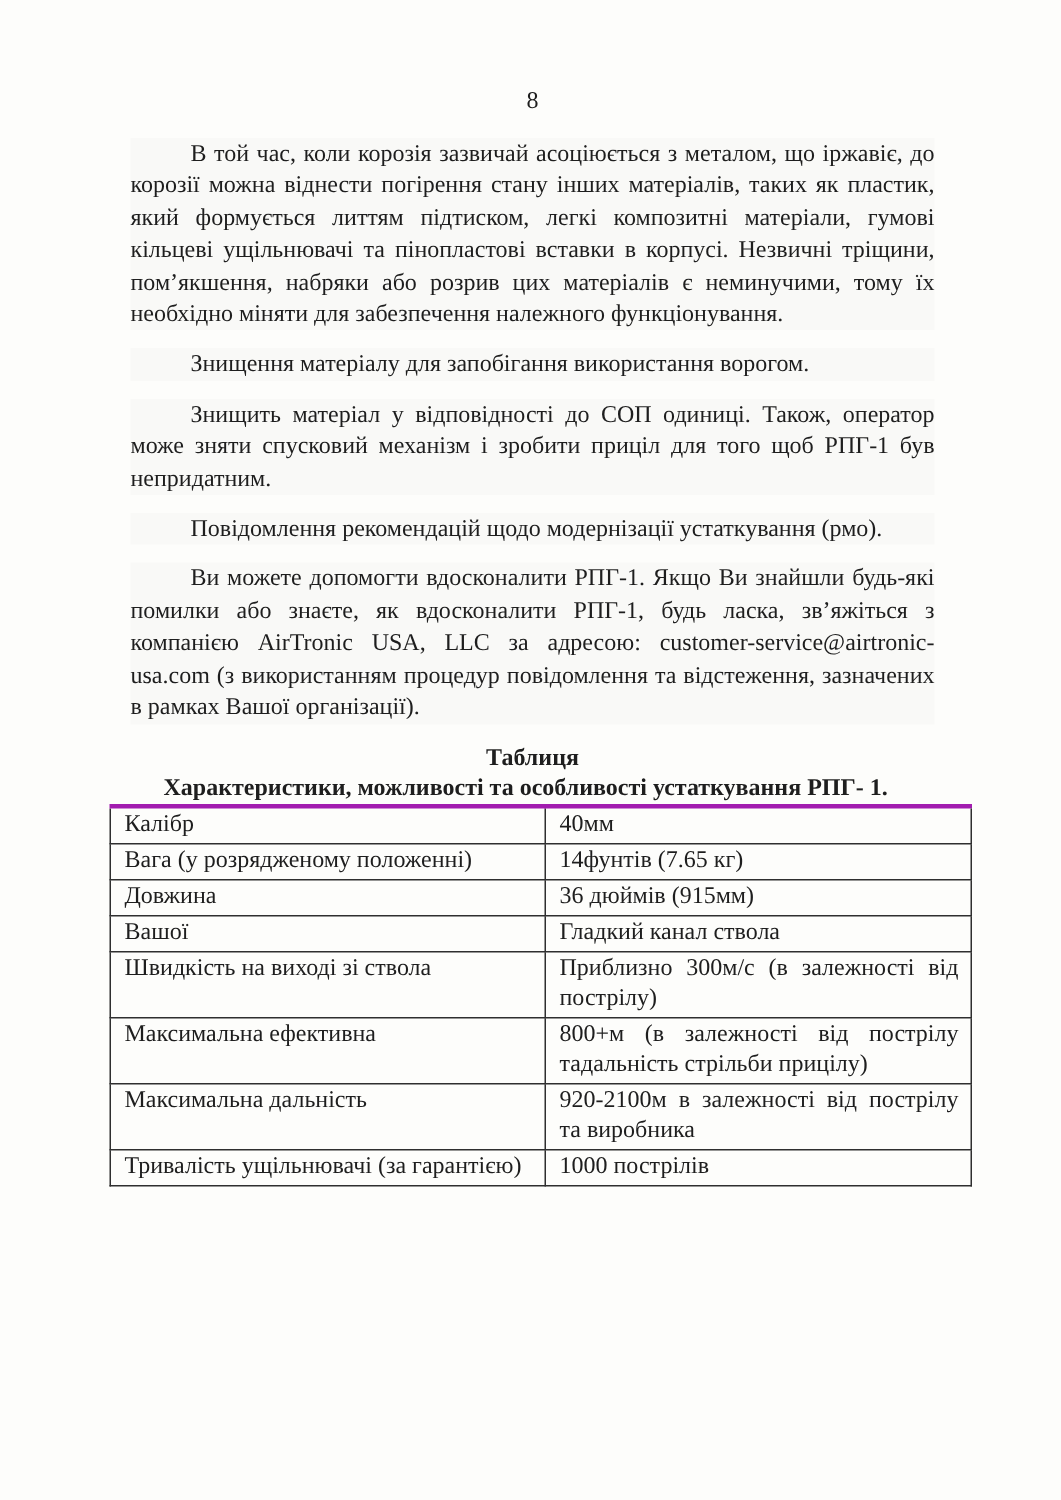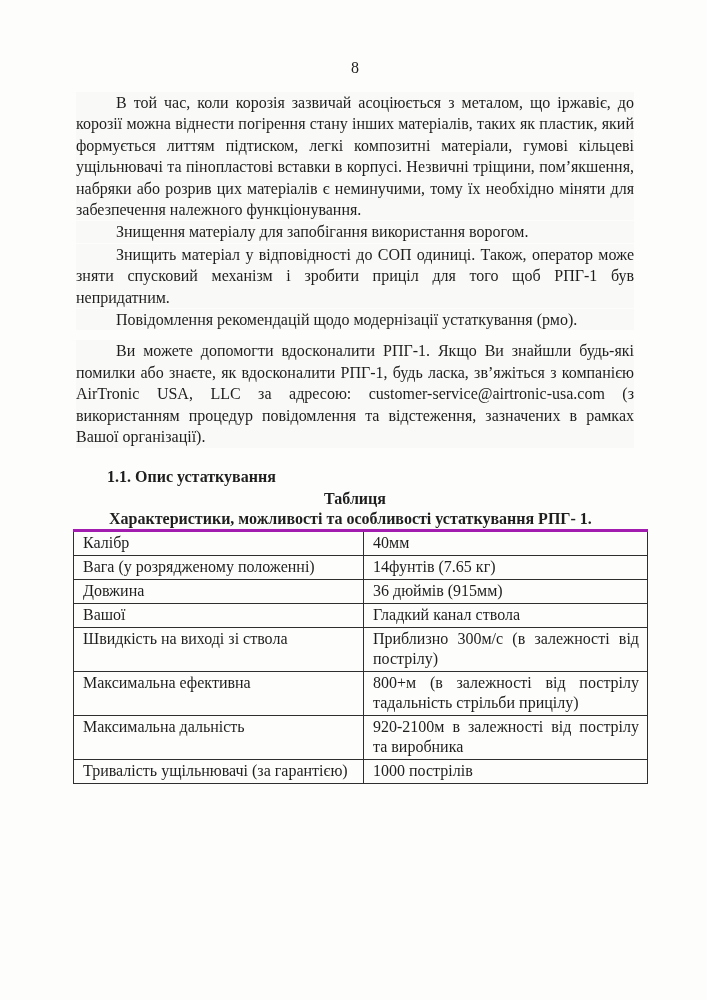--- a/index.html
+++ b/index.html
@@ -18,21 +18,21 @@
     font-size: 16px;
     line-height: 21.4px;
     overflow: hidden;
   }
   .page-number {
     text-align: center;
     margin-bottom: 14px;
     line-height: 20px;
   }
   p.body {
-    margin: 1px;
+    margin: 12px;
     text-align: justify;
     text-indent: 40px;
     background: rgba(70, 70, 60, 0.02);
   }
   p.gap-before { margin-top: 10px; }
   .section-heading {
     font-size: 16px;
     font-weight: bold;
     margin: 18px 0 0 0;
     text-indent: 32px;
@@ -79,21 +79,20 @@
   <p class="body">В той час, коли корозія зазвичай асоціюється з металом, що іржавіє, до корозії можна віднести погірення стану інших матеріалів, таких як пластик, який формується литтям підтиском, легкі композитні матеріали, гумові кільцеві ущільнювачі та пінопластові вставки в корпусі. Незвичні тріщини, пом’якшення, набряки або розрив цих матеріалів є неминучими, тому їх необхідно міняти для забезпечення належного функціонування.</p>
 
   <p class="body">Знищення матеріалу для запобігання використання ворогом.</p>
 
   <p class="body">Знищить матеріал у відповідності до СОП одиниці. Також, оператор може зняти спусковий механізм і зробити приціл для того щоб РПГ-1 був непридатним.</p>
 
   <p class="body">Повідомлення рекомендацій щодо модернізації устаткування (рмо).</p>
 
   <p class="body gap-before">Ви можете допомогти вдосконалити РПГ-1. Якщо Ви знайшли будь-які помилки або знаєте, як вдосконалити РПГ-1, будь ласка, зв’яжіться з компанією AirTronic USA, LLC за адресою: customer-service@airtronic-usa.com (з використанням процедур повідомлення та відстеження, зазначених в рамках Вашої організації).</p>
 
-  <div class="section-heading">1.1. Опис устаткування</div>
 
   <div class="table-label">Таблиця</div>
 
   <div class="table-caption">Характеристики, можливості та особливості устаткування РПГ- 1.</div>
 
   <table class="spec">
     <tbody id="spec-tbody">
         <tr>
           <td class="col-name">Калібр</td>
           <td class="col-value">40мм</td>

